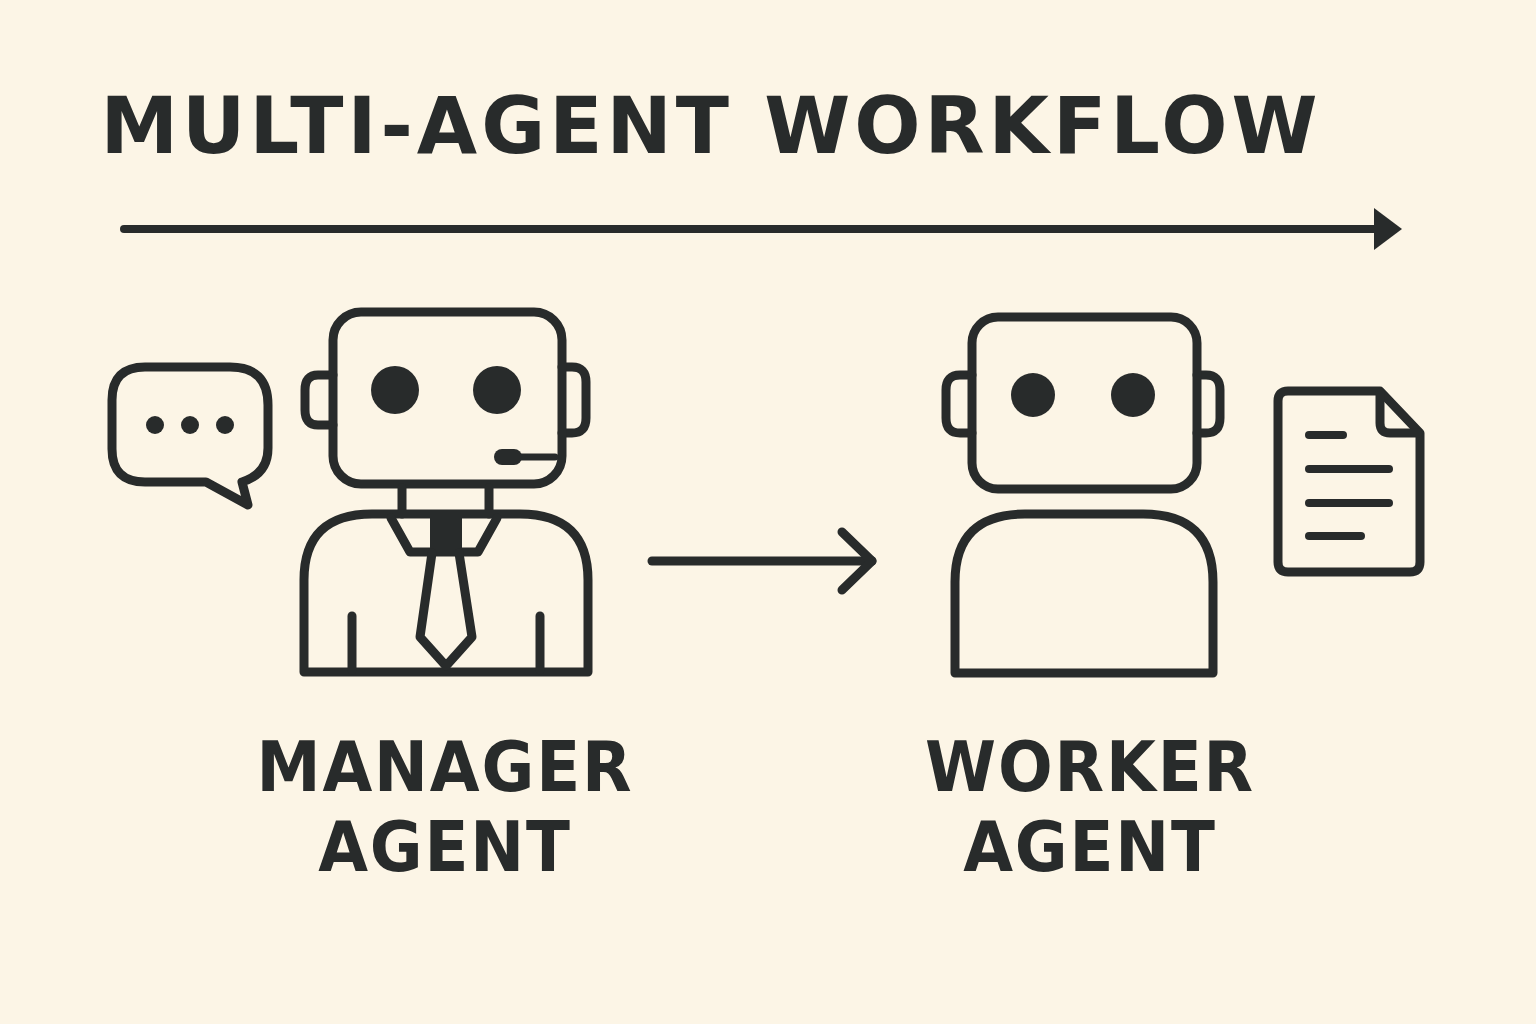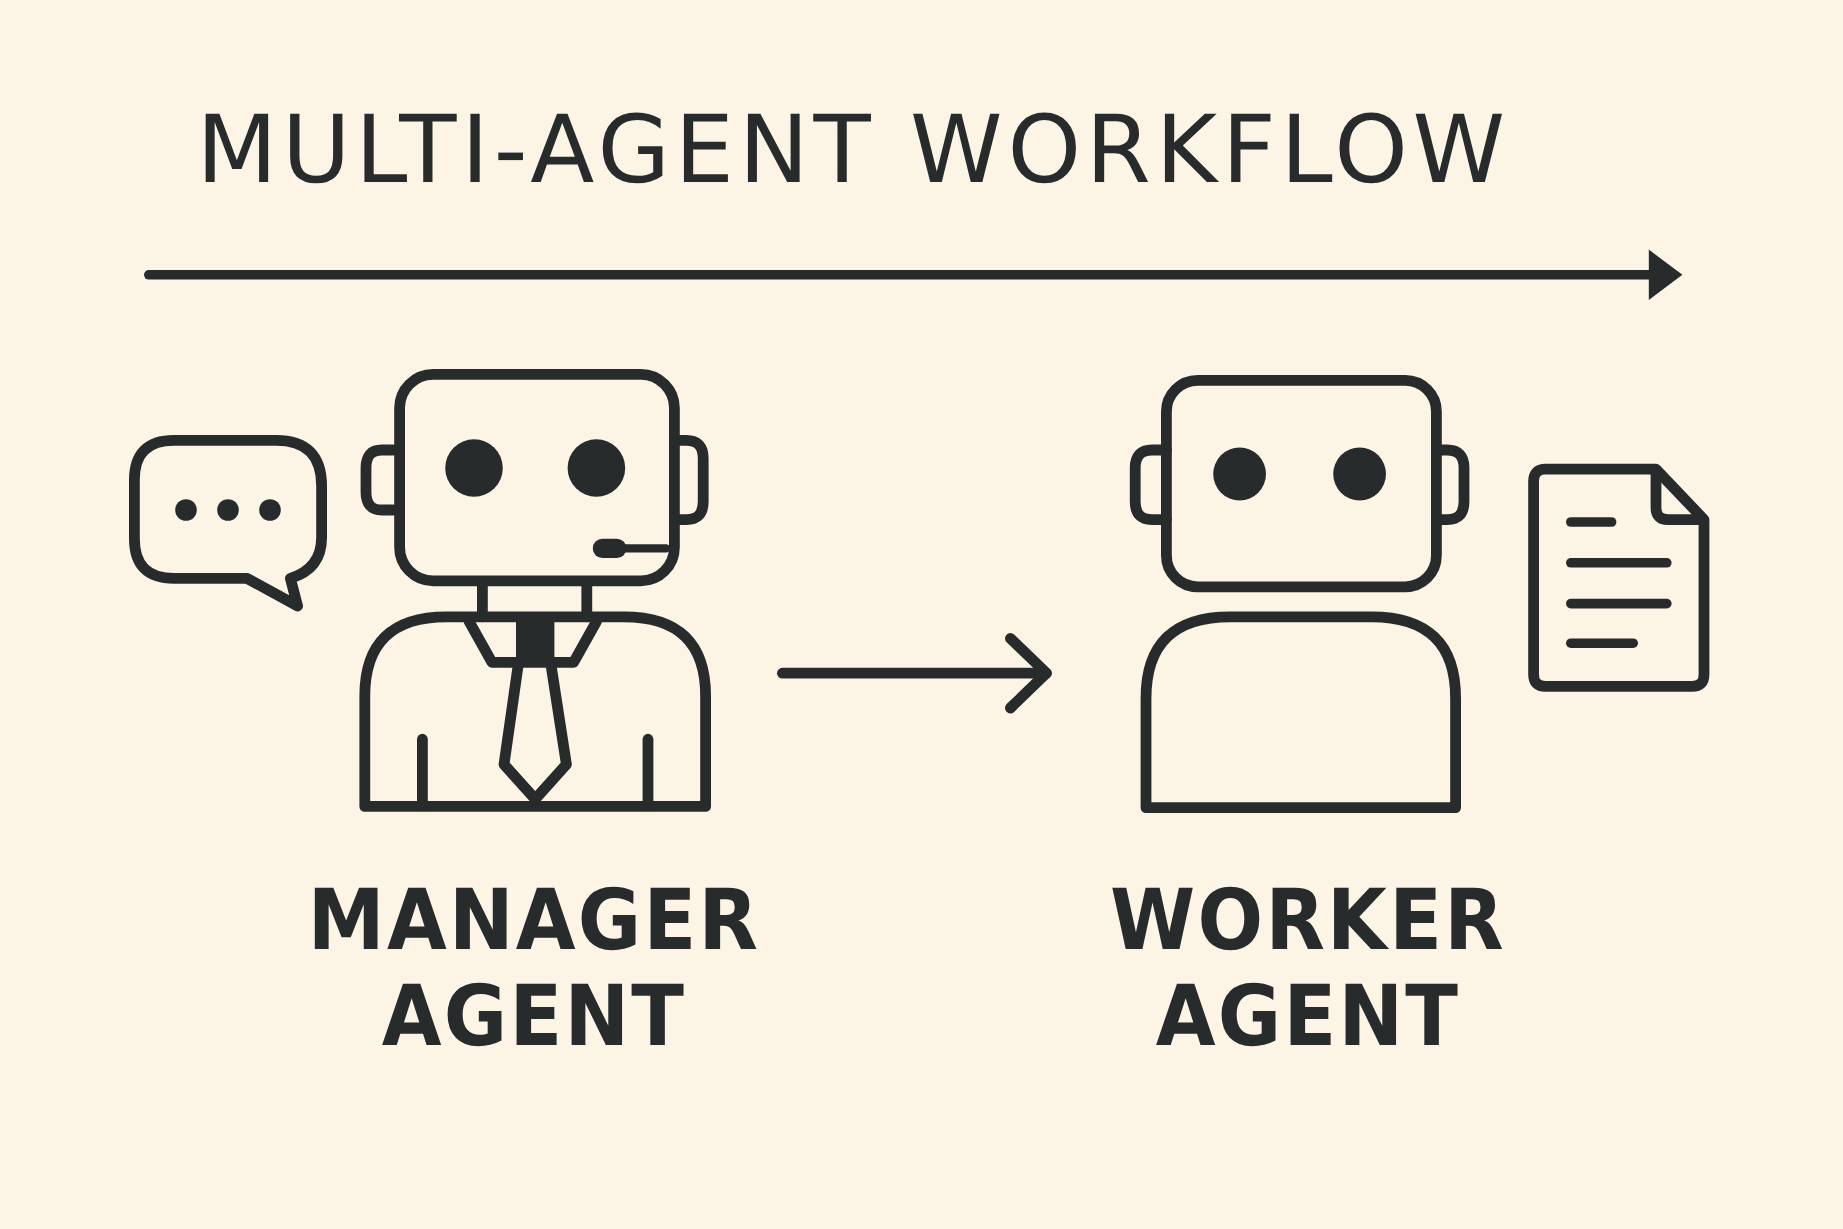--- a/index.html
+++ b/index.html
@@ -5,21 +5,21 @@
     html, body { margin: 0; padding: 0; }
     body {
       width: 1536px; height: 1024px; overflow: hidden;
       background: #fcf5e6;
       position: relative;
       font-family: "DejaVu Sans", sans-serif;
       color: #282b2b;
     }
     .title {
       position: absolute; left: 0; width: 1422px; top: 80px;
-      text-align: center; font-weight: normal; font-size: 78px;
+      text-align: center; font-weight: bold; font-size: 78px;
       letter-spacing: 4px; line-height: 92px;
     }
     .label {
       position: absolute; text-align: center; font-weight: bold;
       font-size: 70px; line-height: 80px; letter-spacing: 2px;
       transform: scaleX(0.92);
     }
     .label.manager { left: 195px; width: 500px; top: 727px; }
     .label.worker  { left: 840px; width: 500px; top: 727px; }
     svg.art { position: absolute; left: 0; top: 0; }

